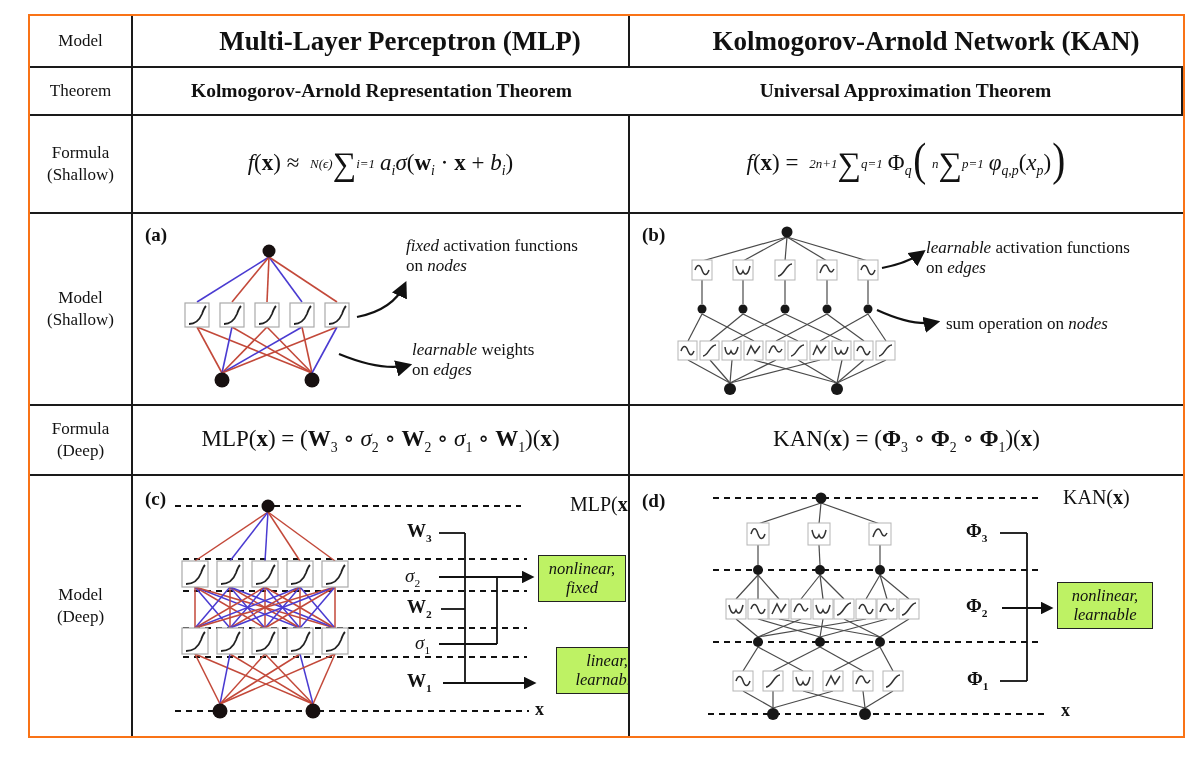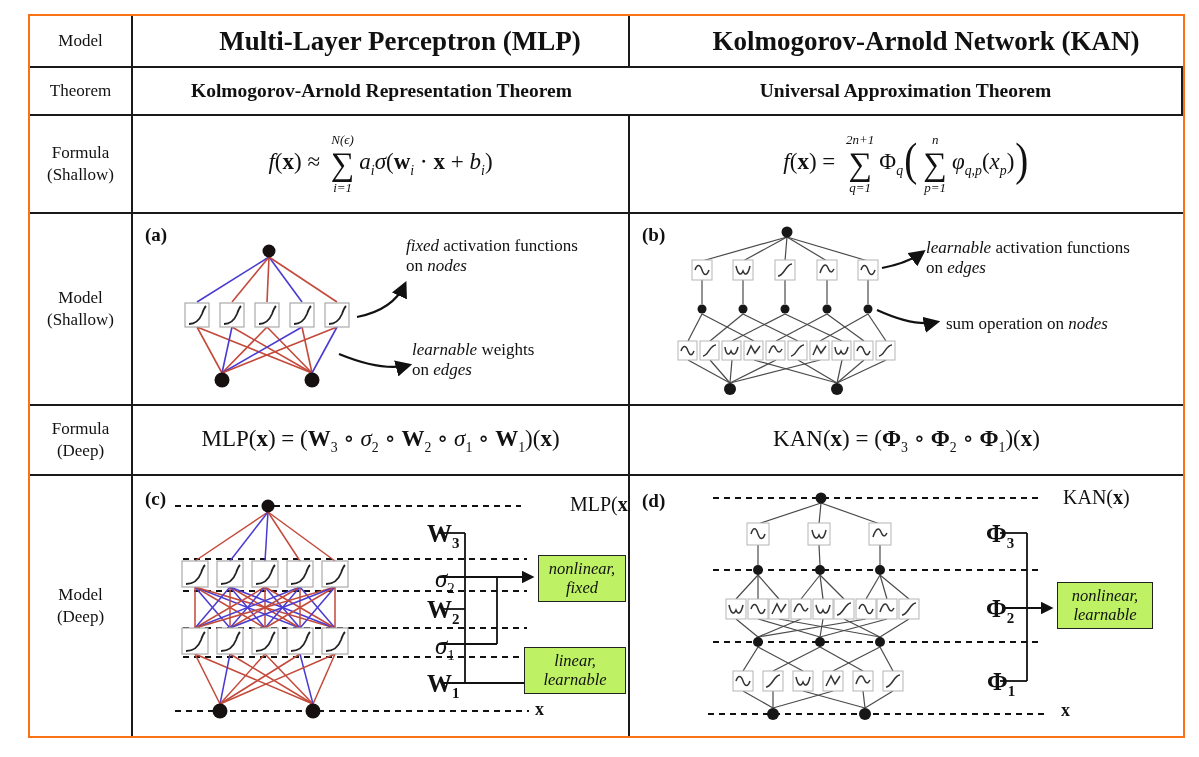--- a/index.html
+++ b/index.html
@@ -17,30 +17,30 @@
           font-size:17px;line-height:1.28;text-align:center;}
   .hdr{display:flex;align-items:center;justify-content:center;font-weight:bold;font-size:27px;white-space:nowrap;padding-left:39px;}
   .thm{display:flex;align-items:center;justify-content:center;font-weight:bold;font-size:19.5px;white-space:nowrap;}
   .formula{display:flex;align-items:center;justify-content:center;font-size:23px;white-space:nowrap;}
   .ftext{display:inline-block;}
   .it{font-style:italic;}
   .bf{font-weight:bold;}
   .sub{font-size:.6em;font-style:italic;vertical-align:-.4em;}
   .subn{font-size:.6em;vertical-align:-.4em;}
   .bigp{font-size:46px;line-height:0;vertical-align:-6px;display:inline-block;transform:scaleX(.85);}
-  .bigop{display:inline-flex;flex-direction:column;align-items:center;margin:0 5px;vertical-align:middle;}
+  .bigop{display:inline-flex;flex-direction:row;align-items:center;margin:0 5px;vertical-align:middle;}
   .bigop .lim{font-size:13px;line-height:1.1;font-style:italic;}
   .bigop .op{font-size:33px;line-height:1.0;}
   .panel{overflow:hidden;}
   svg.layer{position:absolute;left:0;top:0;}
   .ptag{position:absolute;font-weight:bold;font-size:19px;}
   .ann{position:absolute;font-size:17px;line-height:1.2;}
   .fxbox{position:absolute;border:1.5px solid #222;background:#bef264;font-style:italic;
          font-size:16.5px;line-height:1.18;text-align:center;padding:3px 6px;box-sizing:border-box;}
-  .slabel{position:absolute;font-size:25px;white-space:nowrap;margin-left:20px;}
+  .slabel{position:absolute;font-size:19px;white-space:nowrap;}
   .biglab{position:absolute;font-size:20px;white-space:nowrap;}
   .xlab{position:absolute;font-size:18px;font-weight:bold;}
 </style>
 </head>
 <body>
 
 <div class="tbl">
 
   <div class="cell rowlab">
     <div>Model</div>
@@ -409,29 +409,29 @@
         <line x1="308" y1="133" x2="332" y2="133"></line>
         <line x1="310" y1="207" x2="401" y2="207" marker-end="url(#arC)"></line>
         <line x1="306" y1="101" x2="399" y2="101" marker-end="url(#arC)"></line>
         <line x1="306" y1="168" x2="364" y2="168"></line>
         <line x1="364" y1="101" x2="364" y2="168"></line>
       </g>
     </svg>
     <div class="ptag" style="left:12px;top:12px;">(c)</div>
     <div class="biglab" style="left:396px;top:17px;margin-left:41px;"><span>MLP(</span><span class="bf">x</span><span>)</span></div>
     <div class="slabel bf" style="left:274px;top:44px;"><span class="bf">W</span><span class="subn">3</span></div>
-    <div class="slabel" style="left:282px;top:89px;"><span class="it">σ</span><span class="subn">2</span></div>
+    <div class="slabel" style="left:272px;top:89px;"><span class="it">σ</span><span class="subn">2</span></div>
     <div class="slabel bf" style="left:274px;top:120px;"><span class="bf">W</span><span class="subn">2</span></div>
     <div class="slabel" style="left:282px;top:156px;"><span class="it">σ</span><span class="subn">1</span></div>
     <div class="slabel bf" style="left:274px;top:194px;"><span class="bf">W</span><span class="subn">1</span></div>
     <div class="fxbox" style="left:405px;top:79px;width:88px;">
       <div>nonlinear,</div>
       <div>fixed</div>
     </div>
-    <div class="fxbox" style="left:391px;top:171px;width:102px;">
+    <div class="fxbox" style="left:423px;top:171px;width:102px;">
       <div>linear,</div>
       <div>learnable</div>
     </div>
     <div class="xlab" style="left:402px;top:223px;"><span class="bf">x</span></div>
   </div>
 
   <div class="cell panel lastcol lastrow">
     <svg class="layer" width="551" height="258" viewBox="0 0 551 258">
       <defs>
         <marker id="arD" viewBox="0 0 10 10" refX="8" refY="5" markerWidth="7" markerHeight="7" orient="auto">

